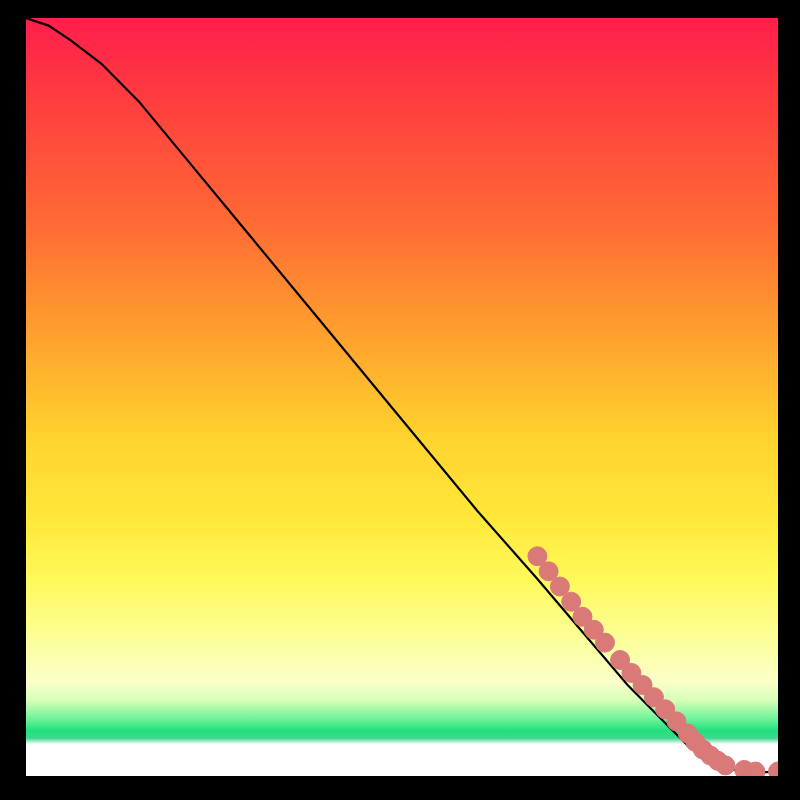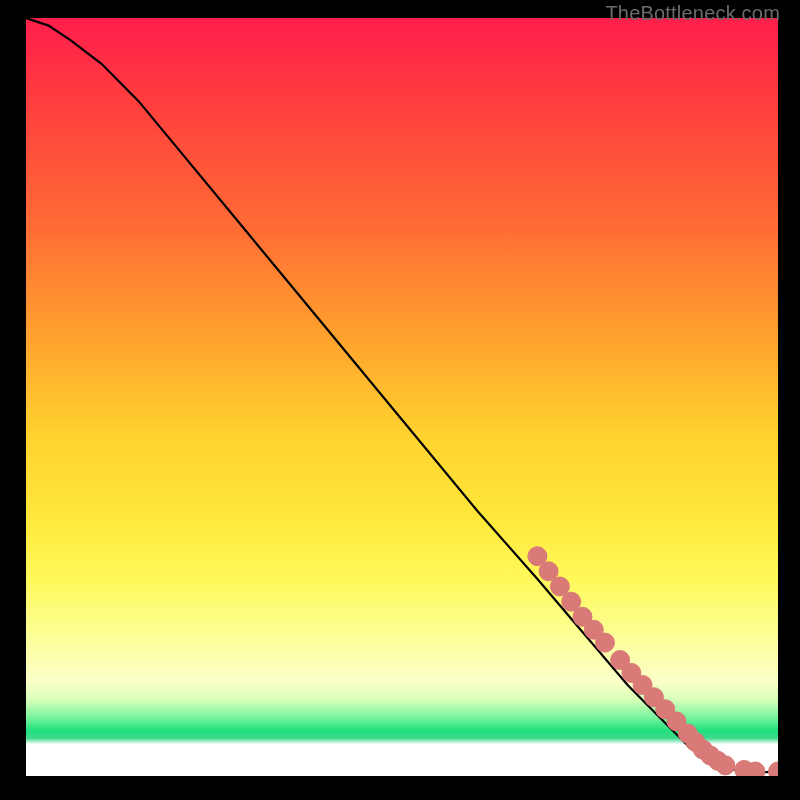--- a/index.html
+++ b/index.html
@@ -95,14 +95,13 @@
           <circle cx="676.8" cy="731.5" r="9.5" class="dot"></circle>
           <circle cx="684.3" cy="737.5" r="9.5" class="dot"></circle>
           <circle cx="691.8" cy="742.8" r="9.5" class="dot"></circle>
           <circle cx="699.4" cy="747.4" r="9.5" class="dot"></circle>
           <circle cx="718.2" cy="751.9" r="9.5" class="dot"></circle>
           <circle cx="729.4" cy="753.5" r="9.5" class="dot"></circle>
           <circle cx="752.0" cy="753.5" r="9.5" class="dot"></circle>
         </g>
     </svg>
   </div>
-  <div class="attribution">TheBottleneck.com</div>
 </div>
 
 </body></html>

